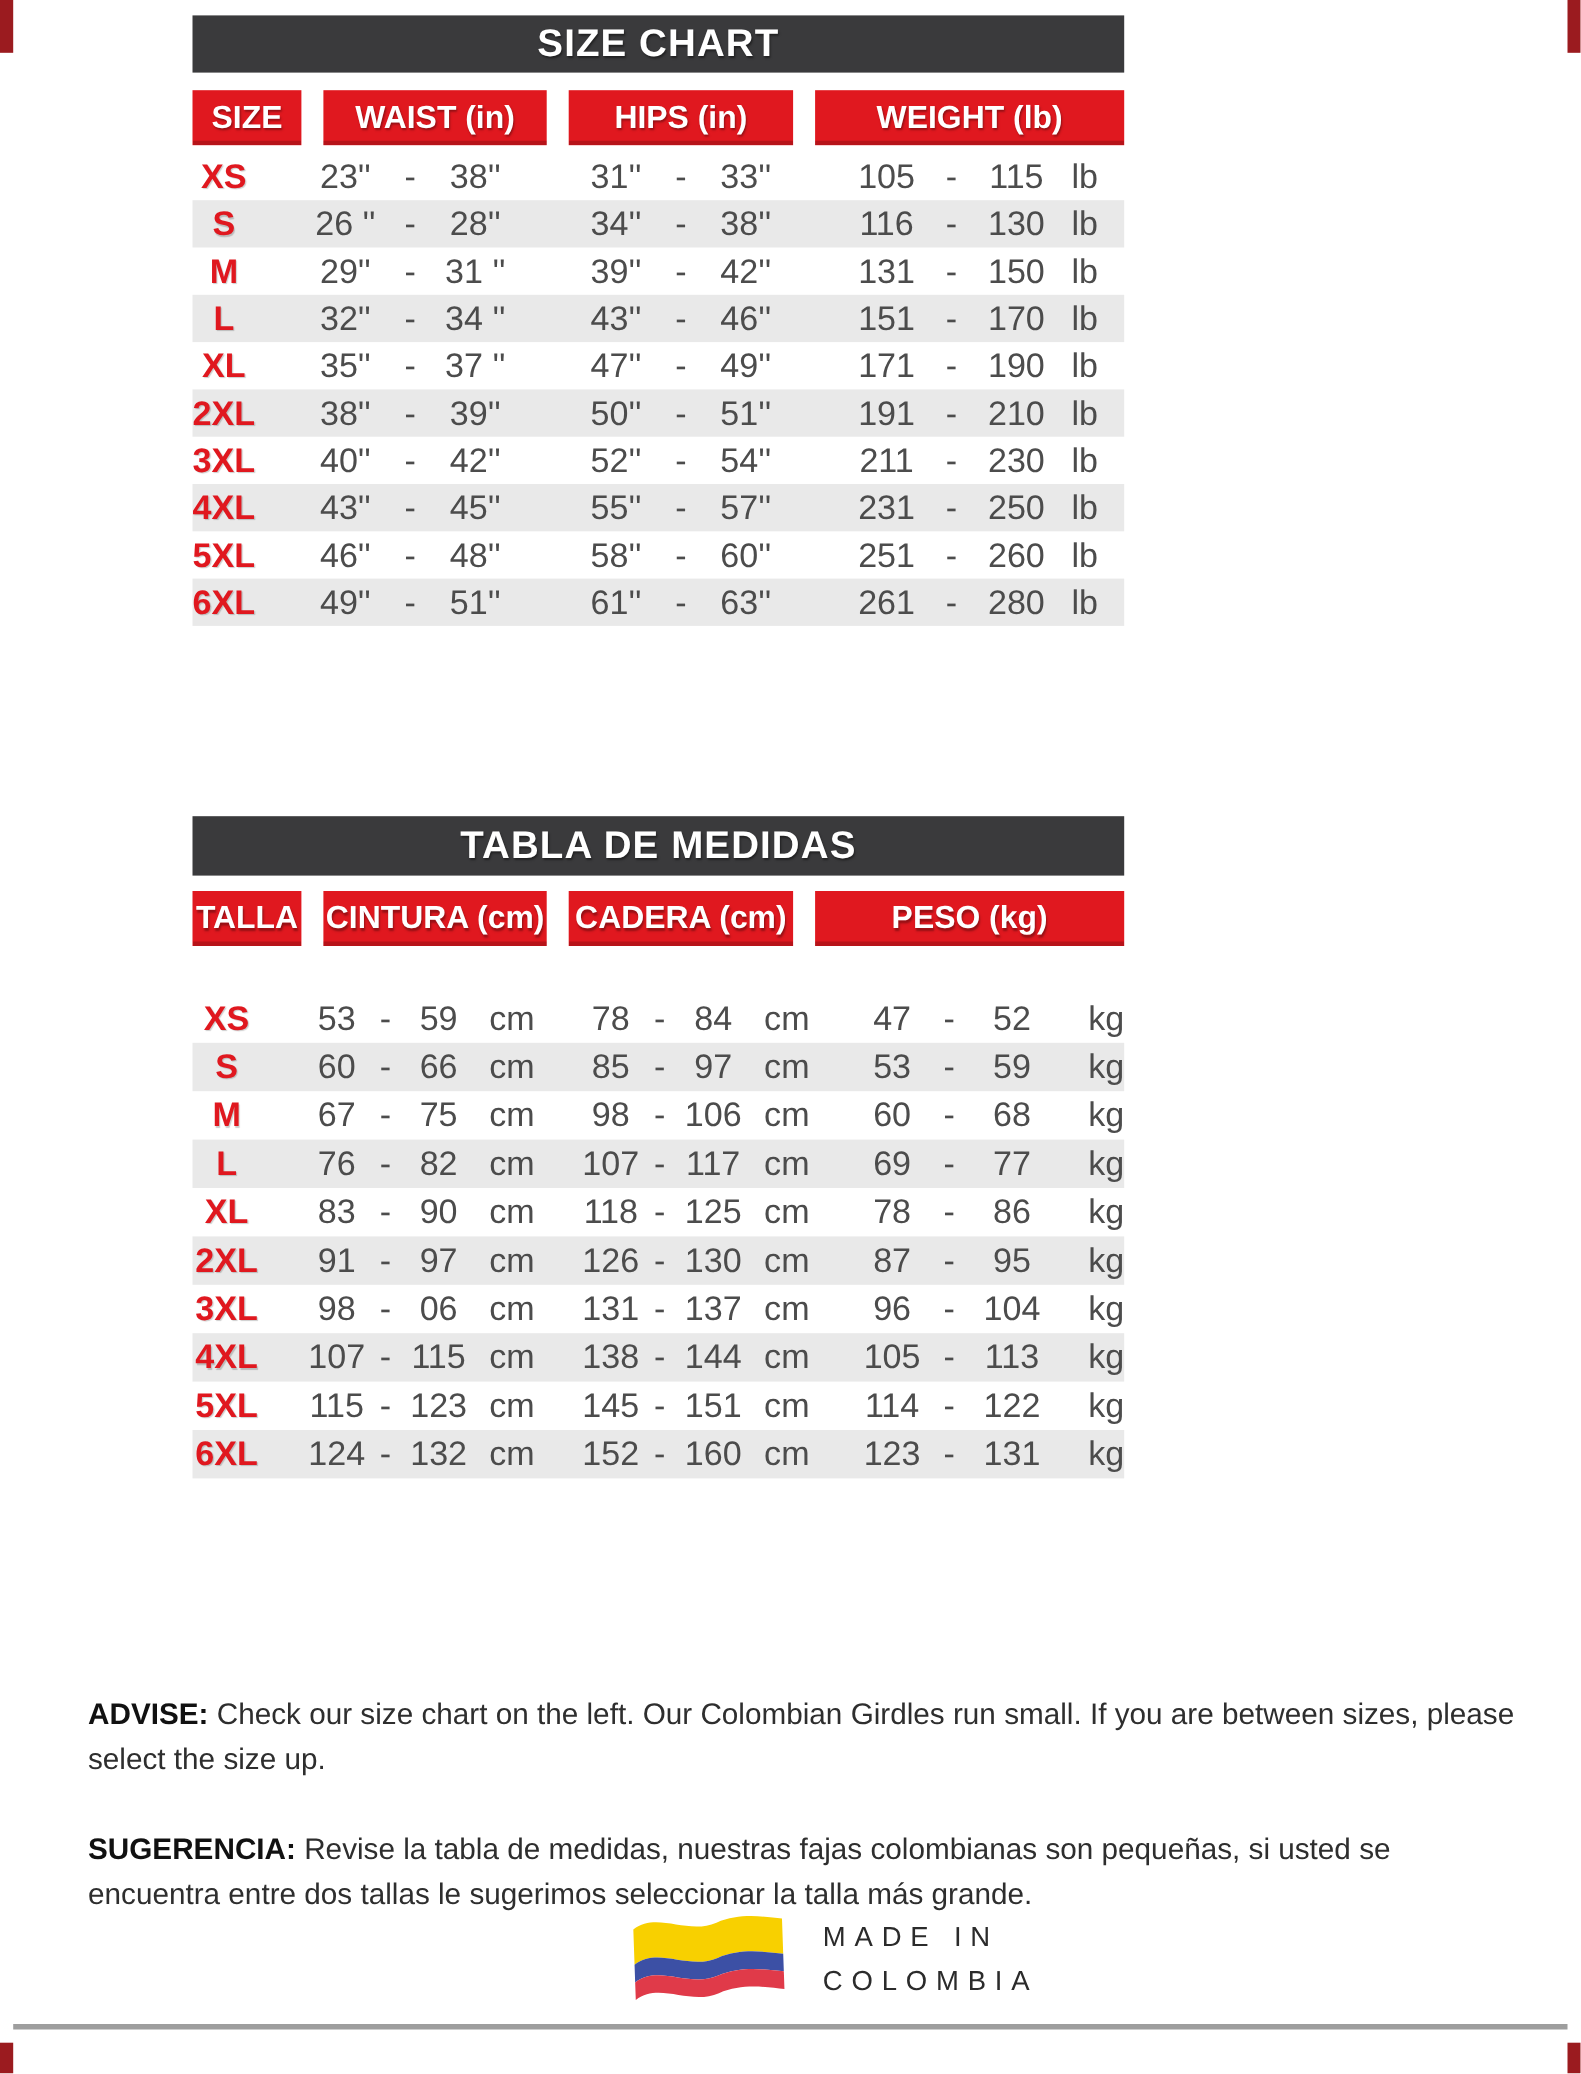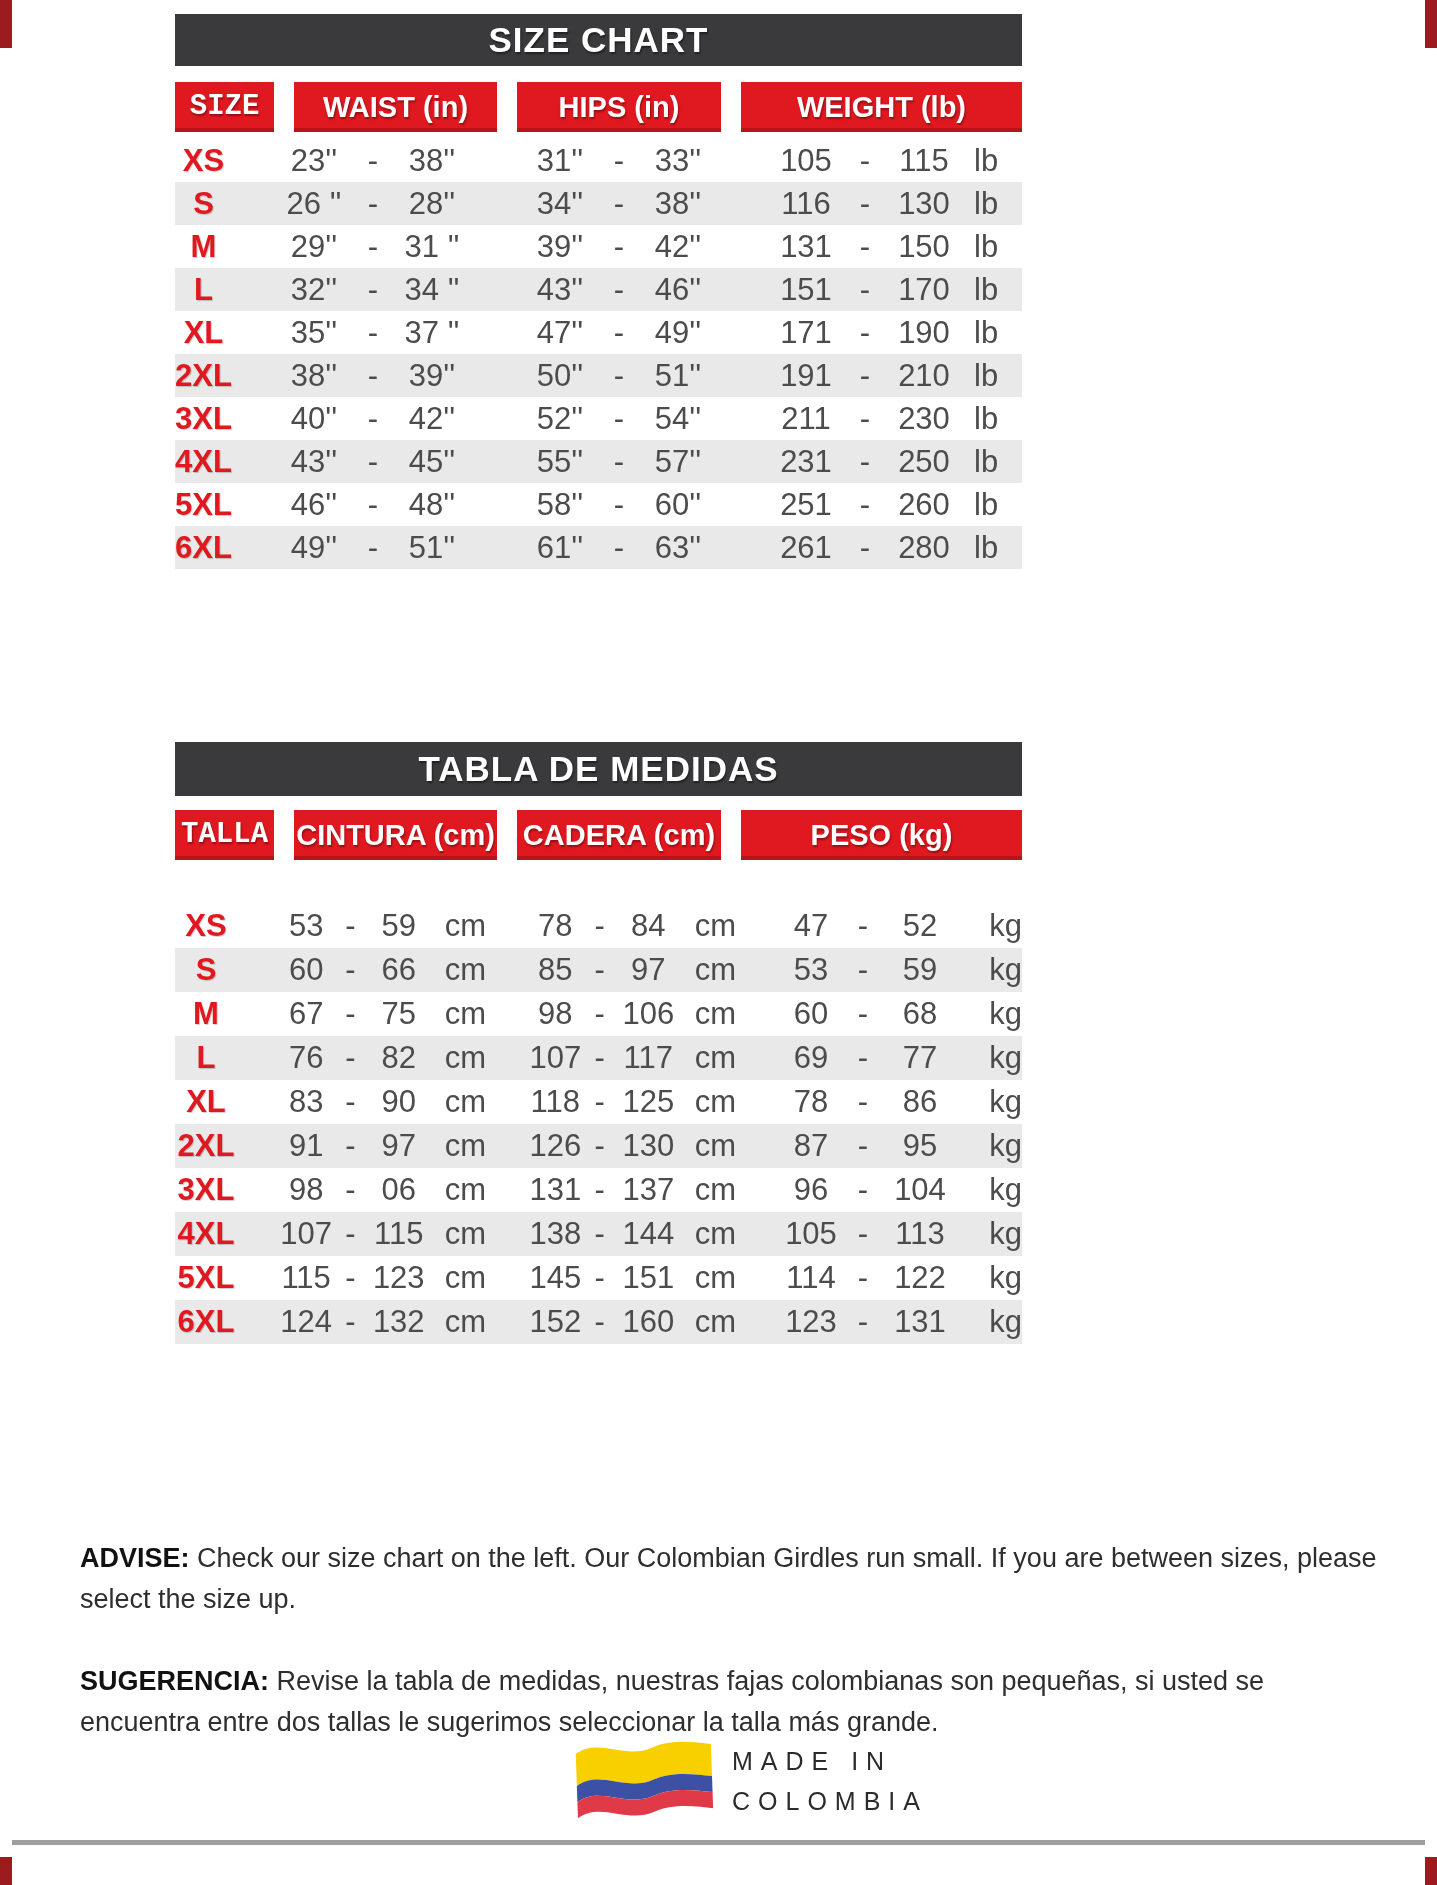--- a/index.html
+++ b/index.html
@@ -35,21 +35,21 @@
   }
   .t2 .chart-title{height:54px;line-height:54px;margin-bottom:14px;}
   .head-row{display:flex;gap:20px;margin-bottom:7px;}
   .t2 .head-row{margin-bottom:44px;}
   .head-cell{
     background:var(--accent_red);color:#fff;font-weight:bold;font-size:29px;
     height:50px;line-height:50px;text-align:center;
     text-shadow:1px 2px 2px rgba(0,0,0,.35);
     box-shadow:inset 0 -4px 0 rgba(0,0,0,.18);
   }
-  .c-size{width:104px;font-family:Liberation Mono, monospace;}
+  .c-size{width:104px;}
   .c-waist{width:213px;}
   .c-hips{width:214px;}
   .c-weight{width:295px;}
 
   .row{display:flex;gap:36px;height:43px;align-items:center;}
   .t2 .row{height:44px;}
   .row.alt{background:var(--row_alt);}
   .size-label{
     width:104px;text-align:center;color:var(--accent_red);
     font-weight:bold;font-size:31px;text-shadow:1px 1px 1px rgba(0,0,0,.2);
@@ -61,21 +61,21 @@
   .pair .unit{width:52px;text-align:left;padding-left:4px;}
   .c-waist.pair,.c-hips.pair{justify-content:center;}
   .t2 .pair .min{width:78px;}
   .t2 .pair .max{width:88px;}
   .t2 .pair .unit{width:58px;text-align:right;}
 
   .notes{position:absolute;left:80px;top:1538px;width:1300px;color:#2e2e2e;font-size:27px;line-height:1.5;}
   .note{margin-bottom:42px;}
   .note b{color:#111;}
 
-  .footer{position:absolute;left:572px;top:1732px;display:flex;align-items:center;gap:8px;}
+  .footer{position:absolute;left:572px;top:1732px;display:flex;align-items:center;gap:24px;}
   .flag{width:152px;height:98px;transform:rotate(-2deg);}
   .flag .y{fill:var(--flag_yellow);}
   .flag .b{fill:var(--flag_blue);}
   .flag .r{fill:var(--flag_red);}
   .made-in{color:#2b2b2b;font-size:25px;letter-spacing:.32em;line-height:1.6;}
 </style>
 </head>
 <body>
 
 <div class="corner tl"></div>

